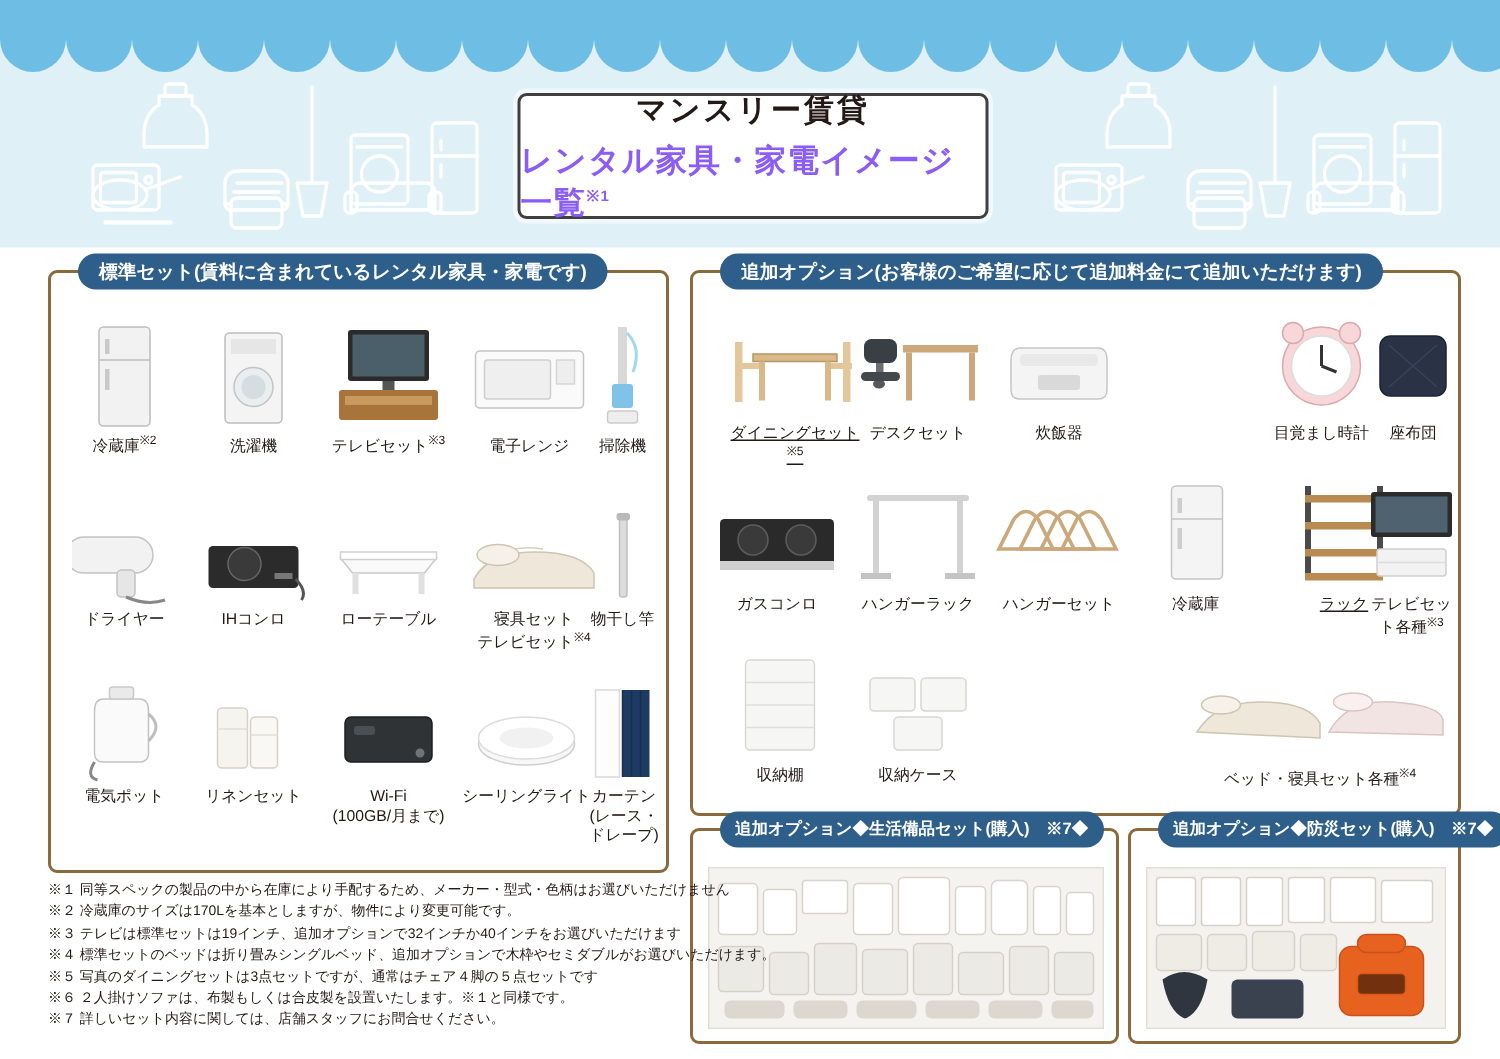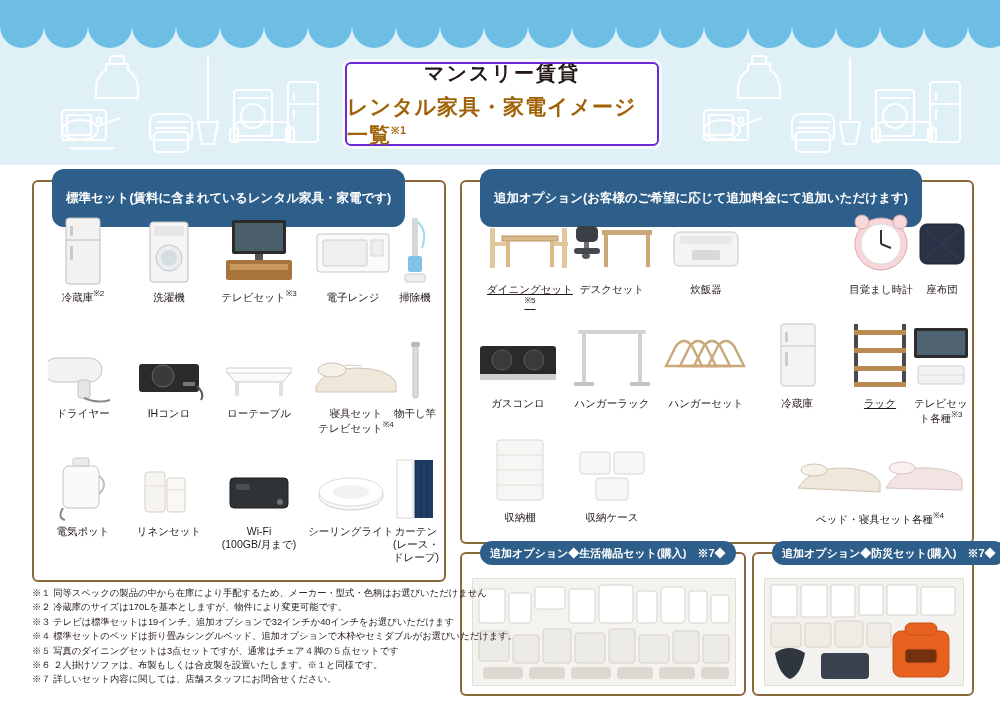--- a/index.html
+++ b/index.html
@@ -15,40 +15,40 @@
   
   .header{
     position:absolute;left:0;top:0;width:1000px;height:165px;
     background:#dff0f7;
     overflow:hidden;
   }
   .awning{position:absolute;left:0;top:0;width:1000px;height:46px;}
 
   .title-box{
     position:absolute;left:345px;top:62px;width:310px;height:80px;
-    background:#ffffff;border:2px solid #6d28d9;border-radius:6px;
+    background:#ffffff;border:2px solid #404040;border-radius:6px;
     display:flex;flex-direction:column;align-items:center;justify-content:center;
     box-shadow:0 0 0 3px rgba(255,255,255,0.6);
   }
   .title-box .t1{font-size:20px;font-weight:bold;letter-spacing:2px;color:#231815;}
-  .title-box .t2{font-size:21px;font-weight:bold;letter-spacing:1px;color:#a16207;margin-top:6px;}
+  .title-box .t2{font-size:21px;font-weight:bold;letter-spacing:1px;color:#8b5cf6;margin-top:6px;}
   .title-box .t2 sup{font-size:10px;vertical-align:super;}
 
   .icon-row{position:absolute;top:52px;}
   .icon-row.left{left:58px;}
   .icon-row.right{left:700px;}
 
   
   .panel{
     position:absolute;border:2px solid #8a6a3b;border-radius:6px;background:#ffffff;
   }
   .panel-title{
     position:absolute;top:-13px;left:18px;height:24px;line-height:24px;
     background:#2e5f8a;color:#fff;font-size:12.5px;font-weight:bold;
-    padding:17px 14px;border-radius:12px;white-space:nowrap;
+    padding:0 14px;border-radius:12px;white-space:nowrap;
   }
   .item{position:absolute;text-align:center;}
   .item .thumb{
     width:100%;height:72px;display:flex;align-items:flex-end;justify-content:center;
   }
   .item .cap{
     font-size:10.5px;line-height:1.25;color:#231815;margin-top:3px;white-space:pre-line;
   }
   .item .cap sup{font-size:8px;vertical-align:super;}
 
@@ -484,21 +484,21 @@
       <div class="thumb">
         <svg width="56" height="74" viewBox="0 0 56 74">
             <rect x="12" y="4" width="34" height="62" rx="3" fill="#f4f4f4" stroke="#c4c4c4"></rect>
             <line x1="12" y1="26" x2="46" y2="26" stroke="#c4c4c4"></line>
             <rect x="16" y="12" width="3" height="10" fill="#cdcdcd"></rect>
             <rect x="16" y="32" width="3" height="14" fill="#cdcdcd"></rect>
           </svg>
       </div>
       <div class="cap"><span>冷蔵庫</span></div>
     </div>
-    <div class="item" style="left:378px;top:140px;width:80px;text-decoration:underline;">
+    <div class="item" style="left:394px;top:140px;width:80px;text-decoration:underline;">
       <div class="thumb">
         <svg width="72" height="74" viewBox="0 0 72 74">
             <rect x="10" y="4" width="4" height="62" fill="#4a4a4a"></rect>
             <rect x="58" y="4" width="4" height="62" fill="#4a4a4a"></rect>
             <rect x="10" y="10" width="52" height="5" fill="#b98a52"></rect>
             <rect x="10" y="28" width="52" height="5" fill="#b98a52"></rect>
             <rect x="10" y="46" width="52" height="5" fill="#b98a52"></rect>
             <rect x="10" y="62" width="52" height="5" fill="#b98a52"></rect>
           </svg>
       </div>

